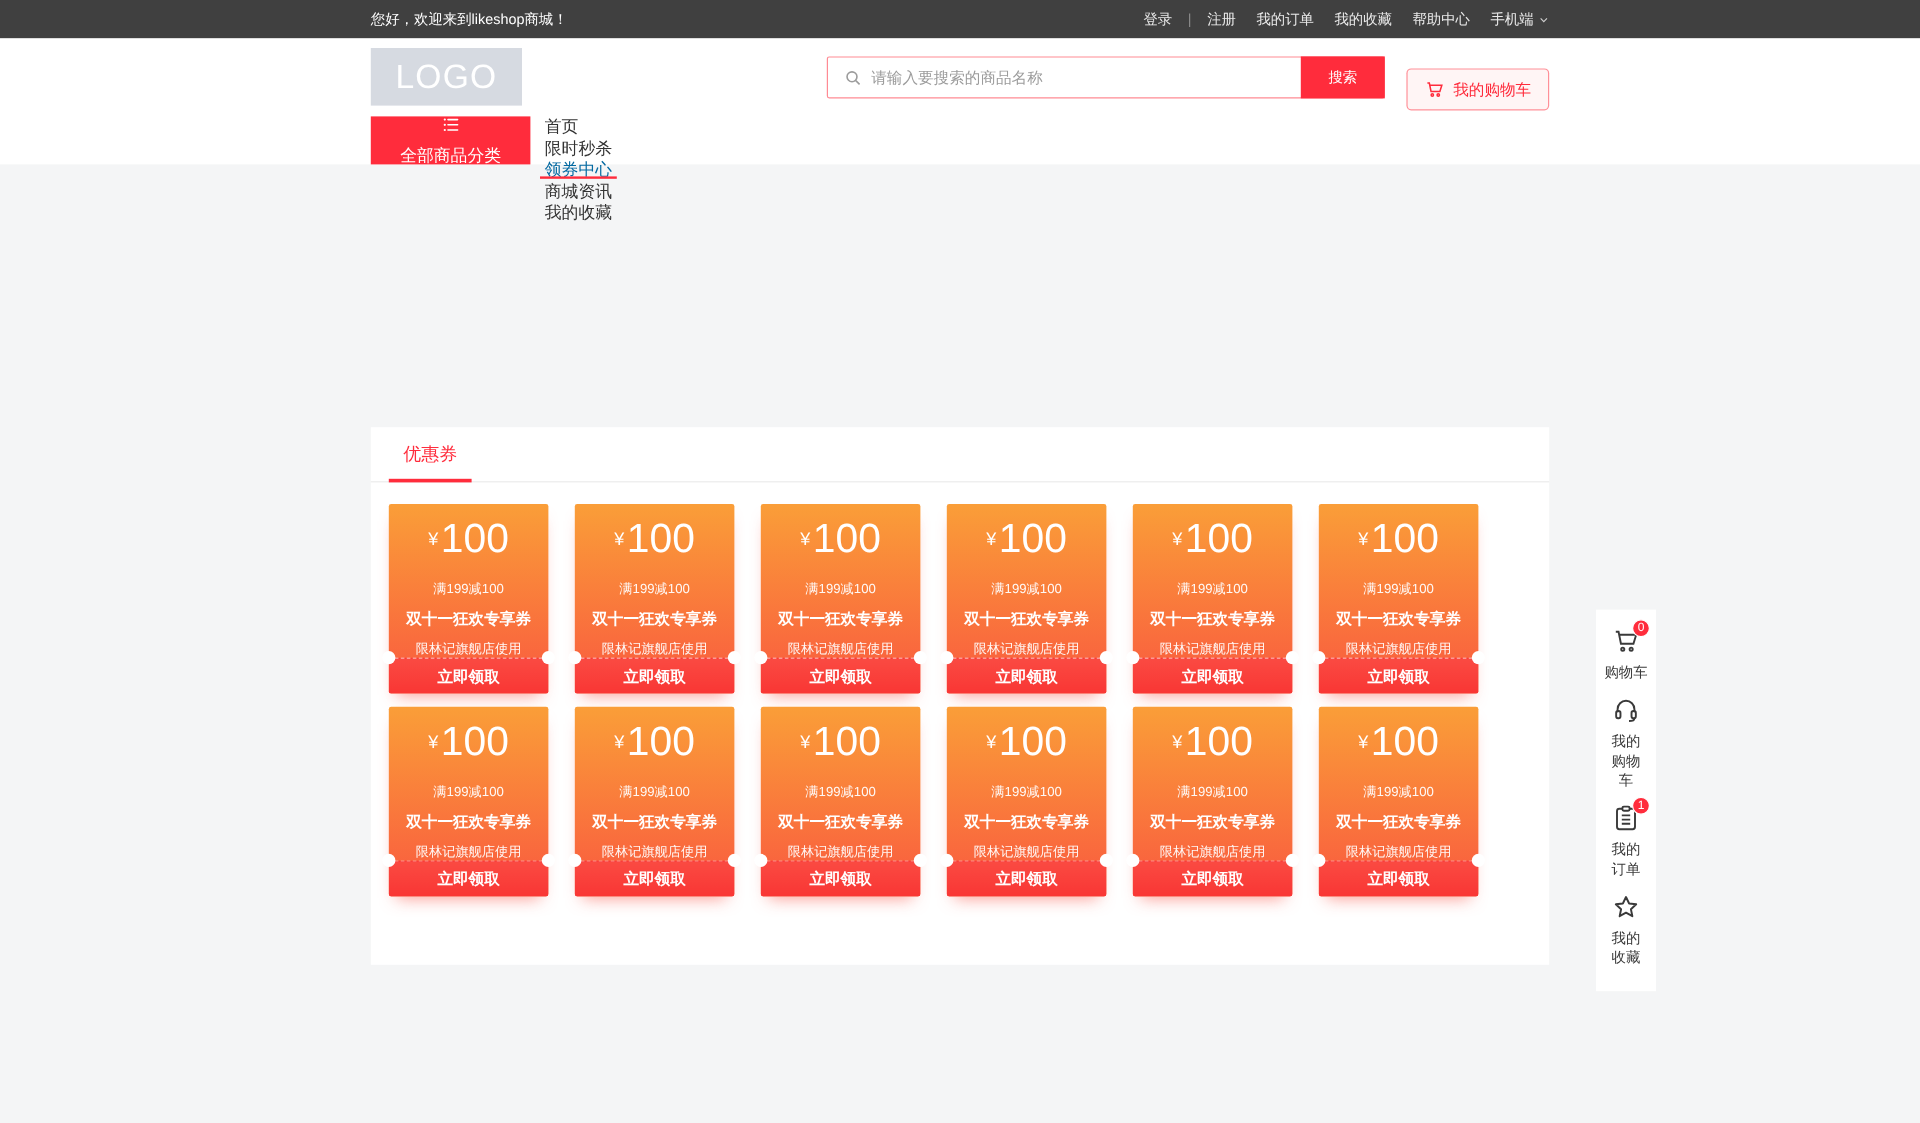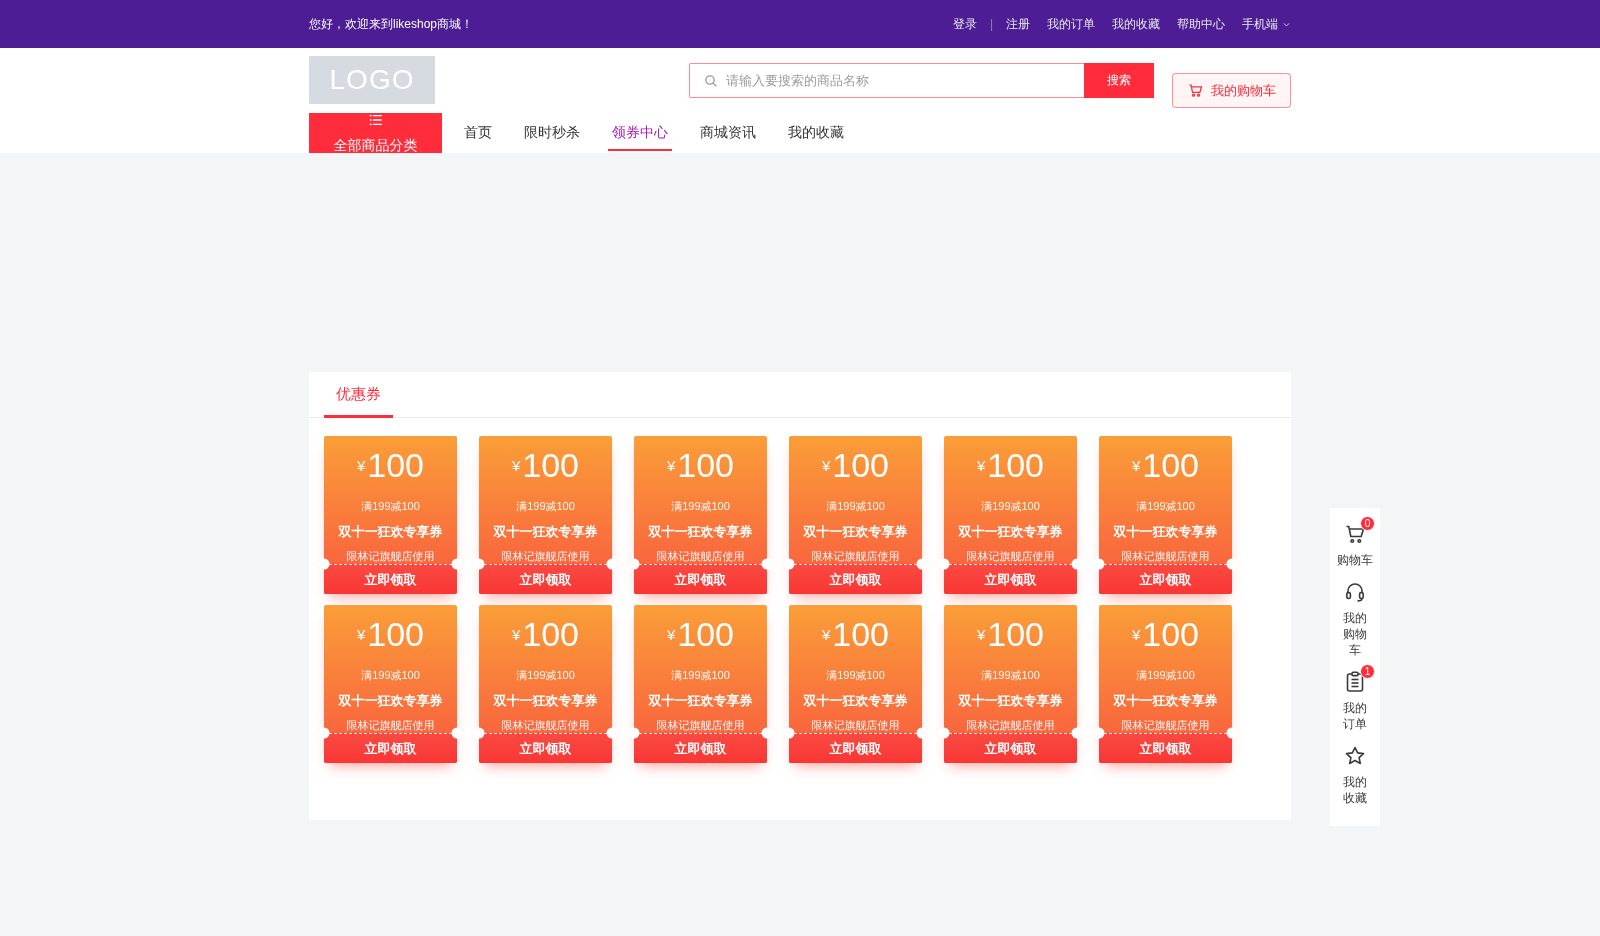--- a/index.html
+++ b/index.html
@@ -6,21 +6,21 @@
   html,body { width:1600px; height:936px; }
   body {
     position:relative; overflow:hidden;
     background:#F4F5F6;
     font-family:"Liberation Sans","DejaVu Sans",sans-serif;
     color:#333;
   }
   .wrap { width:982px; margin:0 auto; position:relative; height:100%; }
 
   
-  .topbar { height:48px; background:#4c1d95; font-size:12px; color:#E9E9E9; }
+  .topbar { height:32px; background:#404040; font-size:12px; color:#E9E9E9; }
   .tb-wrap { display:flex; align-items:center; justify-content:space-between; }
   .tb-welcome { color:#FFFFFF; }
   .tb-right { display:flex; align-items:center; gap:17px; }
   .tb-link { color:#E9E9E9; text-decoration:none; cursor:pointer; display:flex; align-items:center; gap:4px; }
   .tb-sep { color:#8A8A8A; margin:0 -4px; }
 
   
   .header { height:105px; background:#FFFFFF; }
   .logo {
     position:absolute; left:0; top:8px; width:126px; height:48px;
@@ -48,26 +48,26 @@
     color:#FF2C3C; font-size:13px; display:flex; align-items:center; justify-content:center;
     gap:7px; cursor:pointer;
   }
 
   
   .navrow { position:absolute; left:0; bottom:0; width:100%; height:40px; display:flex; }
   .category-btn {
     width:133px; height:40px; background:#FF2C3C; color:#fff; font-size:14px;
     display:flex; align-items:center; justify-content:center; gap:9px; cursor:pointer;flex-direction:column;
   }
-  .nav-items { display:flex; margin-left:22px; }
+  .nav-items { display:flex; margin-left:12px;flex-direction:column; }
   .nav-item {
     font-size:14px; color:#333; margin-right:32px; height:40px;
     display:flex; align-items:center; position:relative; cursor:pointer;
   }
-  .nav-item.active { color:#a21caf; }
+  .nav-item.active { color:#0369a1; }
   .nav-item.active::after {
     content:""; position:absolute; left:-4px; right:-4px; bottom:2px; height:2px; background:#FF2C3C;
   }
 
   
   .main-panel { width:982px; margin:219px auto 0; background:#fff; padding-bottom:57px; }
   .tabs { height:46px; border-bottom:1px solid #ECECEC; padding-left:15px; display:flex; }
   .tab {
     padding:0 12px; font-size:15px; font-weight:500; color:#FF2C3C;
     display:flex; align-items:center; position:relative; cursor:pointer;

